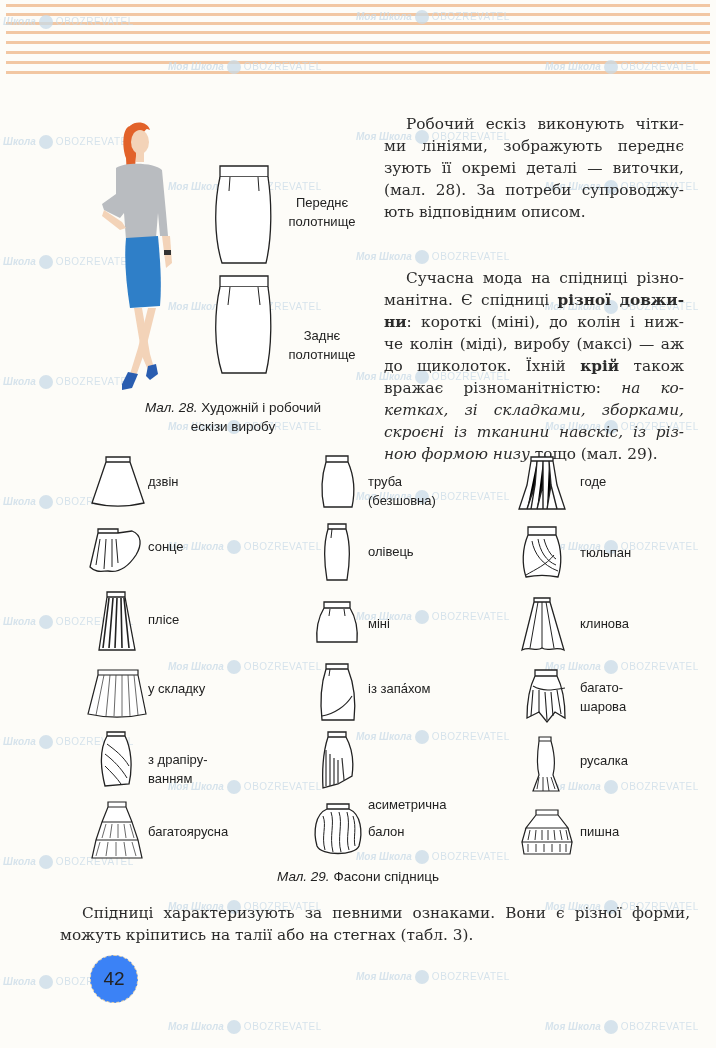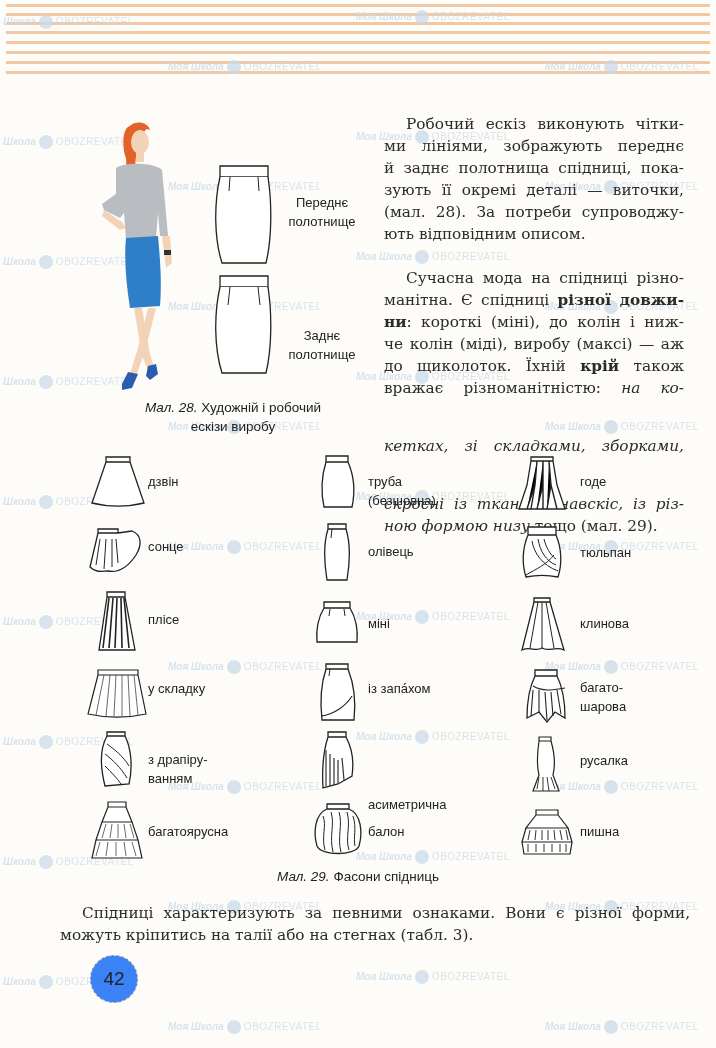--- a/index.html
+++ b/index.html
@@ -14,21 +14,21 @@
   .wm .c { display:inline-block; width:14px; height:14px; border-radius:50%; background:#c9dbe8; vertical-align:middle; margin:0 3px; }
   .wm .o { font-style:normal; font-weight:normal; letter-spacing:0.5px; }
 
   .para {
     position:absolute; font-size:15.3px; line-height:22px; text-align:justify; color:#2b2b2b;
   }
   .para .line { display:block; white-space:nowrap; text-align-last:justify; }
   .para .line.last { text-align-last:left; }
   .para .ind { padding-left:22px; }
   .bi { font-weight:bold; }
-  .it { font-style:italic;margin-top:36px; }
+  .it { font-style:italic; }
   .label { position:absolute; font-family:"Liberation Sans", sans-serif; font-size:13px; line-height:19px; color:#222; }
   .caption { position:absolute; font-family:"Liberation Sans", sans-serif; font-size:13.5px; line-height:19px; color:#222; text-align:center; }
   .caption i { font-style:italic; }
   .skirt { position:absolute; }
   .pagenum {
     position:absolute; left:90px; top:955px; width:46px; height:46px; border-radius:50%;
     background:#3b82f6; border:1px dashed #d9c9a8; font-family:"Liberation Sans", sans-serif;
     font-size:19px; line-height:46px; text-align:center; color:#222;
   }
 </style>
@@ -133,21 +133,20 @@
 </div>
 
 <div class="caption" style="left:118px;top:398px;width:230px">
   <i>Мал. 28.</i><span> Художній і робочий</span><br>
   <span>ескізи виробу</span>
 </div>
 
 <div class="para" style="left:384px;top:113px;width:300px">
   <span class="line ind">Робочий ескіз виконують чітки-</span>
   <span class="line">ми лініями, зображують переднє</span>
-  <span class="line">й заднє полотнища спідниці, пока-</span>
   <span class="line">зують її окремі деталі — виточки,</span>
   <span class="line">(мал. 28). За потреби супроводжу-</span>
   <span class="line last">ють відповідним описом.</span>
 </div>
 
 <div class="para" style="left:384px;top:267px;width:300px">
   <span class="line ind">Сучасна мода на спідниці різно-</span>
   <span class="line"><span>манітна. Є спідниці </span><span class="bi">різної довжи-</span></span>
   <span class="line"><span class="bi">ни</span><span>: короткі (міні), до колін і ниж-</span></span>
   <span class="line">че колін (міді), виробу (максі) — аж</span>

